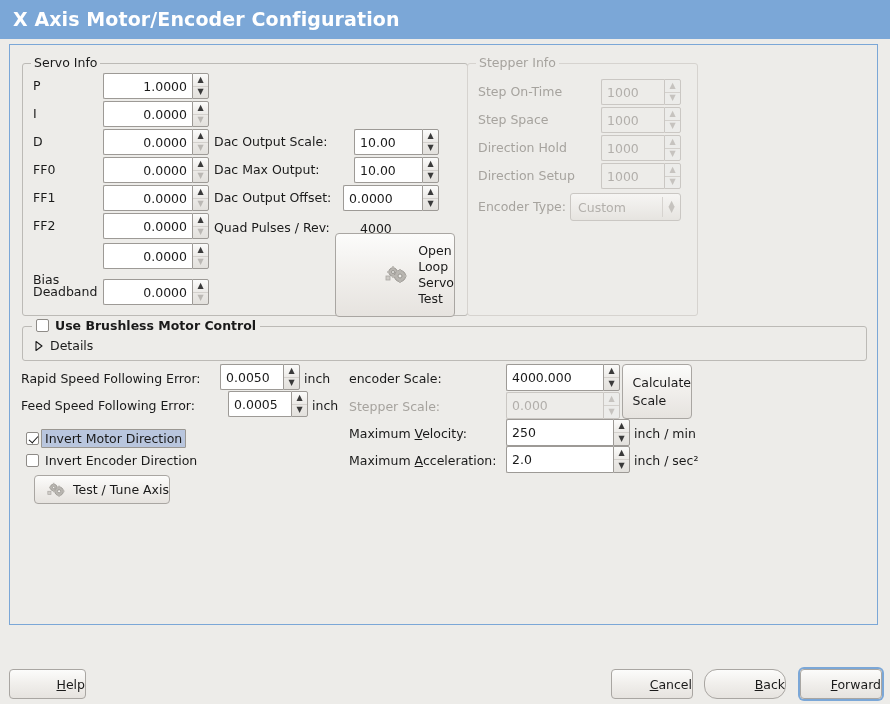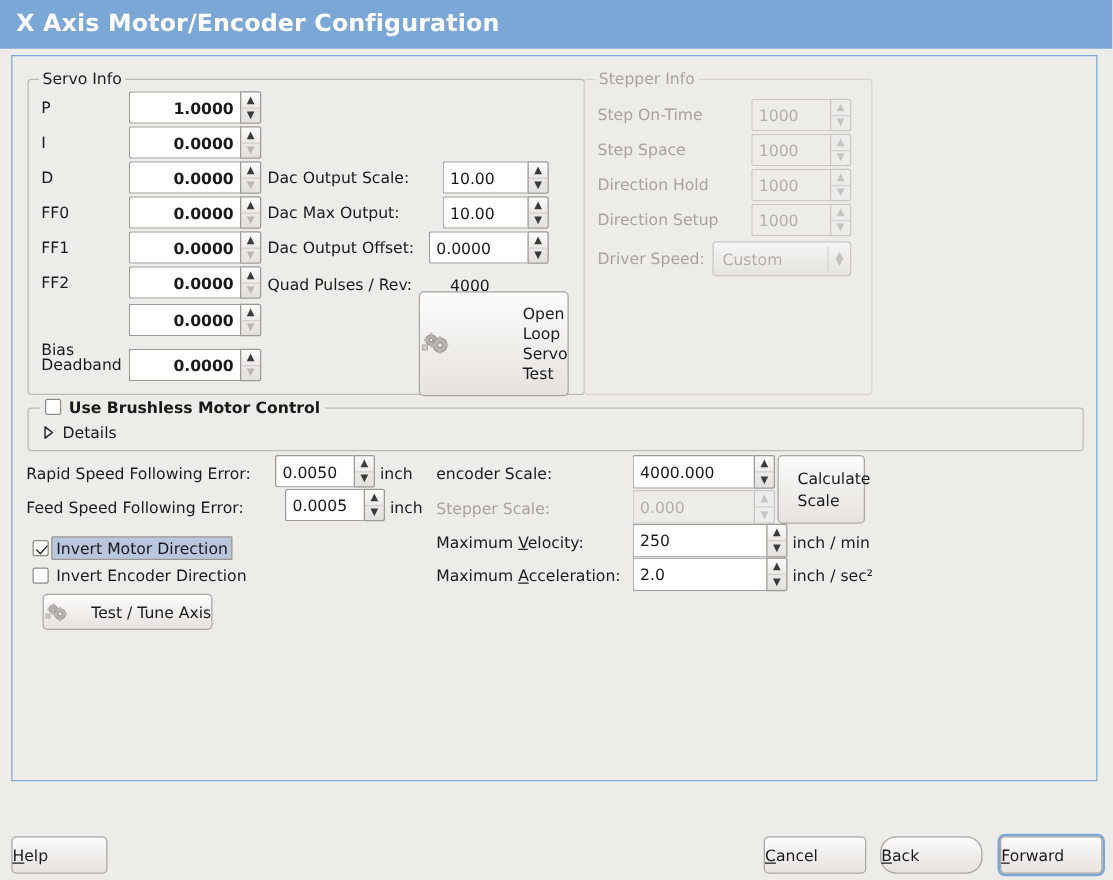--- a/index.html
+++ b/index.html
@@ -59,21 +59,21 @@
     border:1px solid #9d9a96;
     border-right:none;
     border-radius:2px 0 0 2px;
     box-sizing:border-box;
     font-family:"DejaVu Sans","Liberation Sans",sans-serif;
     font-size:12.5px;color:#1a1a1a;
     display:flex;align-items:center;
     padding:0 5px;
     overflow:hidden;
   }
-  .spin .entry.right{justify-content:flex-end;font-weight:bold;}
+  .spin .entry.right{justify-content:flex-end;}
   .spin .btns{
     width:17px;flex:0 0 17px;
     border:1px solid #9d9a96;
     border-radius:0 2px 2px 0;
     box-sizing:border-box;
     background:linear-gradient(to bottom,#fbfbfa 0%,#eceae7 50%,#e3e1dd 100%);
     display:flex;flex-direction:column;
   }
   .spin .btns .ar{
     flex:1 1 50%;display:flex;align-items:center;justify-content:center;
@@ -99,21 +99,21 @@
     justify-content:center;line-height:.72;font-size:8px;color:#c6c3bf;
   }
 
   
   .btn{
     position:absolute;box-sizing:border-box;
     background:linear-gradient(to bottom,#fcfcfb 0%,#f1efec 48%,#e6e3df 100%);
     border:1px solid #a9a6a2;
     border-radius:4px;
     font-size:12.5px;color:#1a1a1a;
-    display:flex;align-items:center;justify-content:space-between;
+    display:flex;align-items:center;justify-content:flex-end;
     cursor:default;
   }
   .btn.focus{box-shadow:0 0 0 2px #7ba7d7;}
   .btn-multiline{flex-direction:row;gap:0;}
   .btn-txt-stack{display:flex;flex-direction:column;align-items:flex-start;line-height:16px;}
 
   
   .cb{position:absolute;display:flex;align-items:center;gap:6px;}
   .cb .box{
     width:13px;height:13px;flex:0 0 13px;box-sizing:border-box;
@@ -291,21 +291,21 @@
     </div>
 
     <div class="group" style="left:457px;top:18px;width:231px;height:253px;border-color:#d6d3cf;">
       <div class="group-label dim">Stepper Info</div>
     </div>
 
     <div class="lbl dim" style="left:468px;top:40px;">Step On-Time</div>
     <div class="lbl dim" style="left:468px;top:68px;">Step Space</div>
     <div class="lbl dim" style="left:468px;top:96px;">Direction Hold</div>
     <div class="lbl dim" style="left:468px;top:124px;">Direction Setup</div>
-    <div class="lbl dim" style="left:468px;top:155px;">Driver Speed:</div>
+    <div class="lbl dim" style="left:468px;top:155px;">Encoder Type:</div>
 
     <div class="spin dim" style="left:591px;top:34px;width:80px;height:26px;">
       <div class="entry">1000</div>
       <div class="btns">
         <div class="ar">▲</div>
         <div class="ar bot">▼</div>
       </div>
     </div>
     <div class="spin dim" style="left:591px;top:62px;width:80px;height:26px;">
       <div class="entry">1000</div>

